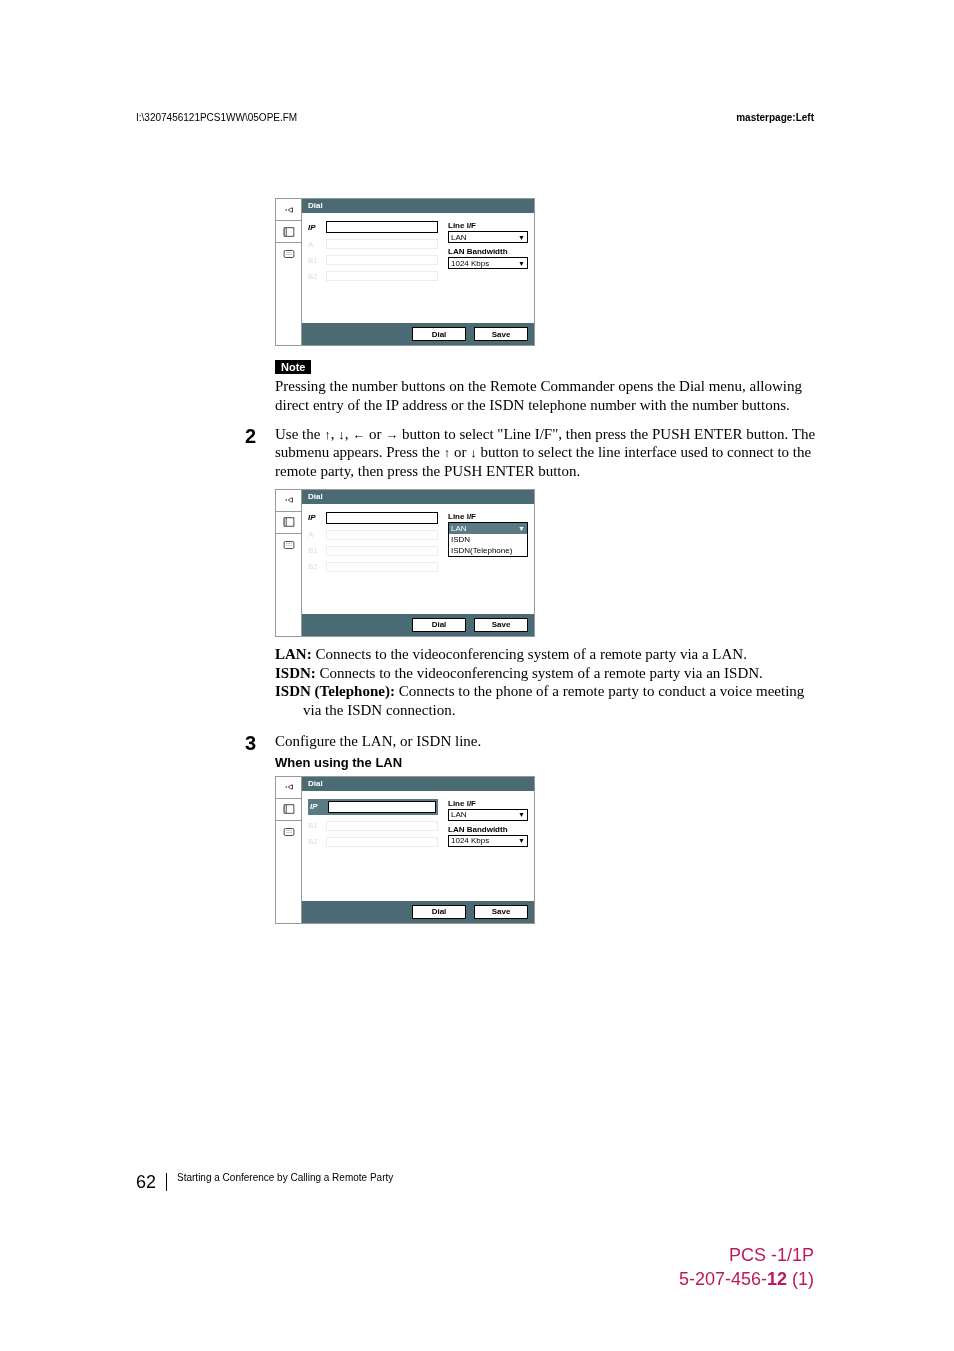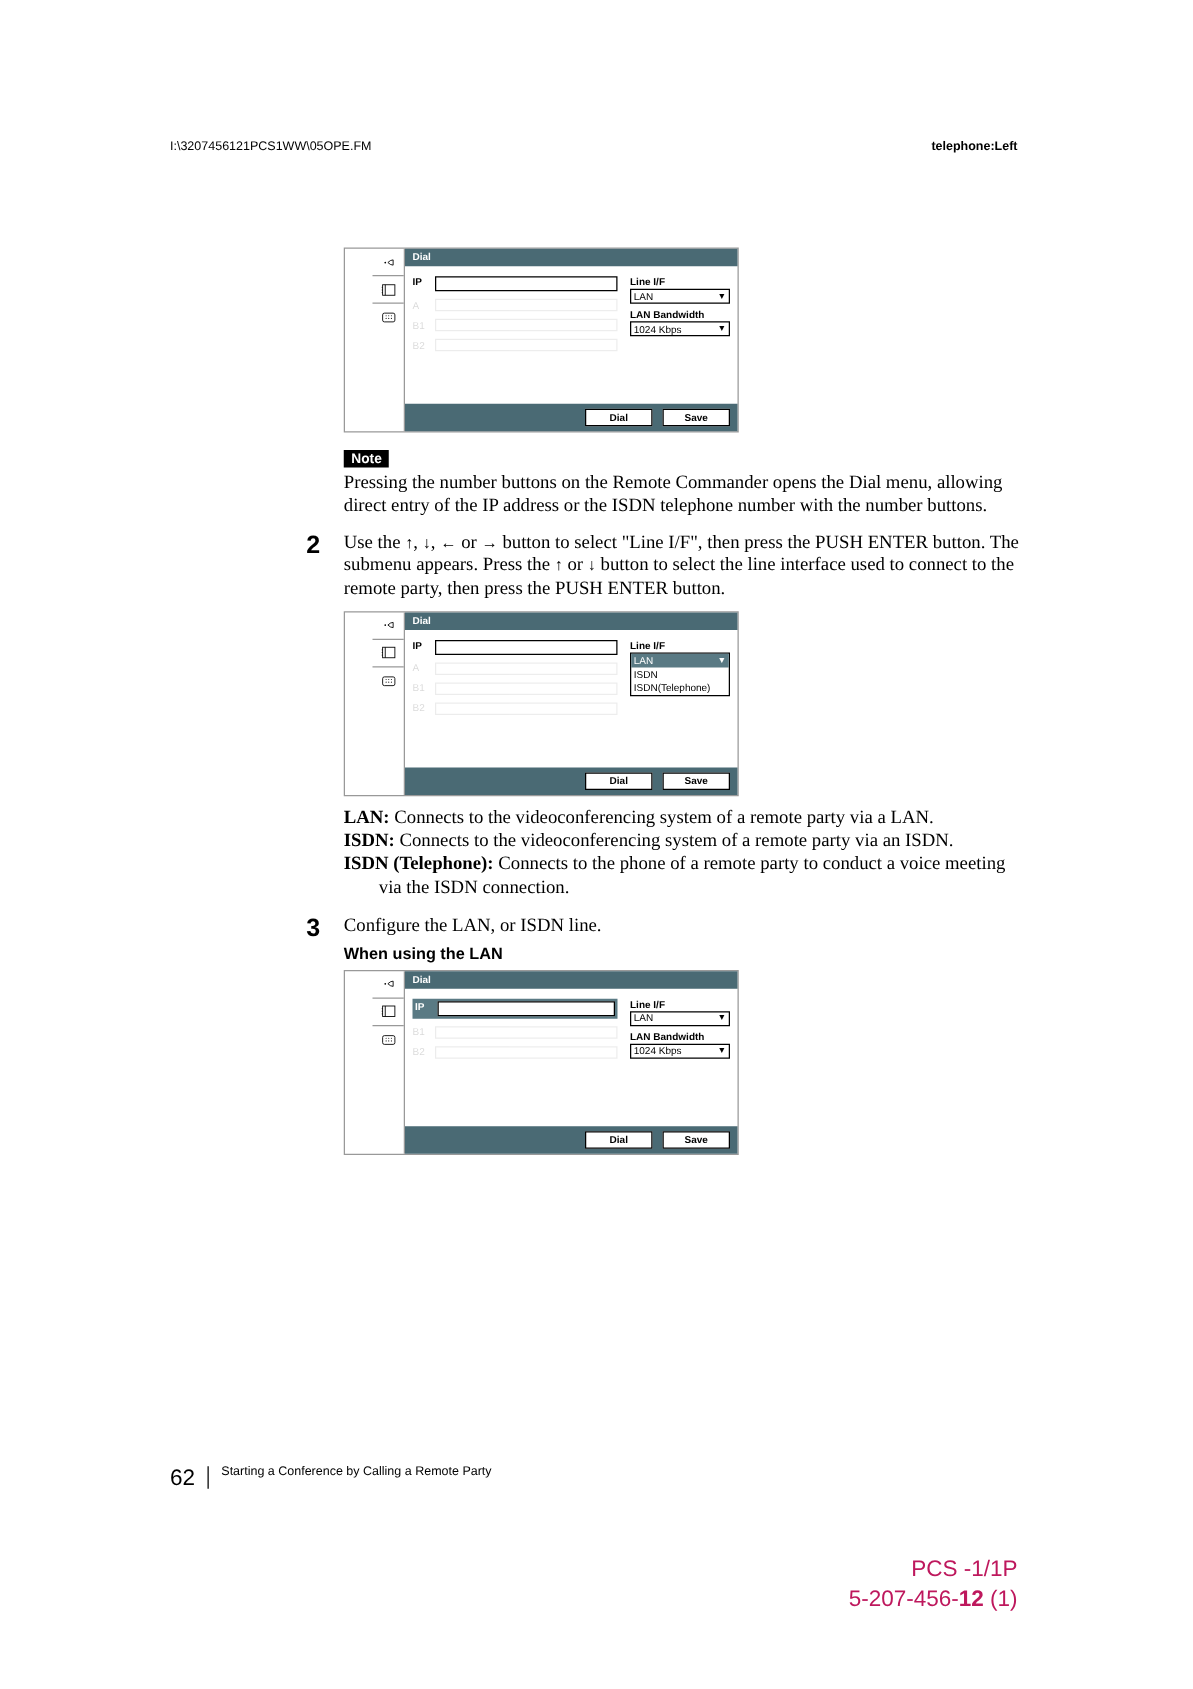--- a/index.html
+++ b/index.html
@@ -25,26 +25,25 @@
   .header .master { font-weight: bold; }
 
   .content {
     position: absolute;
     top: 198px;
     left: 275px;
     width: 544px;
   }
 
   .dialog {
-    width: 316px;
+    width: 260px;
     border: 1px solid #999;
     font-family: Arial, sans-serif;
     font-size: 8px;
     margin-bottom: 8px;
-    padding-left: 22px;
   }
   .dialog-row { display: flex; }
   .side-icons {
     width: 26px;
     display: flex;
     flex-direction: column;
     border-right: 1px solid #999;
   }
   .side-icons .cell {
     height: 22px;
@@ -64,21 +63,21 @@
     font-size: 8px;
     height: 14px;
   }
   .dialog-main {
     flex: 1;
     display: flex;
     padding: 8px 6px 4px 6px;
     min-height: 110px;
   }
   .left-col { flex: 1; }
-  .ip-row { display: flex; gap: 4px; }
+  .ip-row { display: flex; align-items: center; gap: 4px; font-style: italic; }
   .ip-row .lbl { width: 14px; font-weight: bold; }
   .ip-input {
     flex: 1;
     height: 12px;
     border: 1px solid #000;
     background: #fff;
   }
   .ghost-row { display:flex; align-items:center; gap:4px; margin-top:6px; opacity:0.15;}
   .ghost-row .lbl { width:14px; }
   .ghost-input { flex:1; height:10px; border:1px solid #888; }
@@ -185,21 +184,21 @@
     font-size: 18px;
     color: #be185d;
     line-height: 1.3;
   }
 </style>
 </head>
 <body>
 
 <div class="header">
   <span class="path">I:\3207456121PCS1WW\05OPE.FM</span>
-  <span class="master">telephone:Left</span>
+  <span class="master">masterpage:Left</span>
 </div>
 
 <div class="content">
 
   
   <div class="dialog">
     <div class="dialog-row">
       <div class="side-icons">
         <div class="cell">
             <svg viewBox="0 0 20 20">

